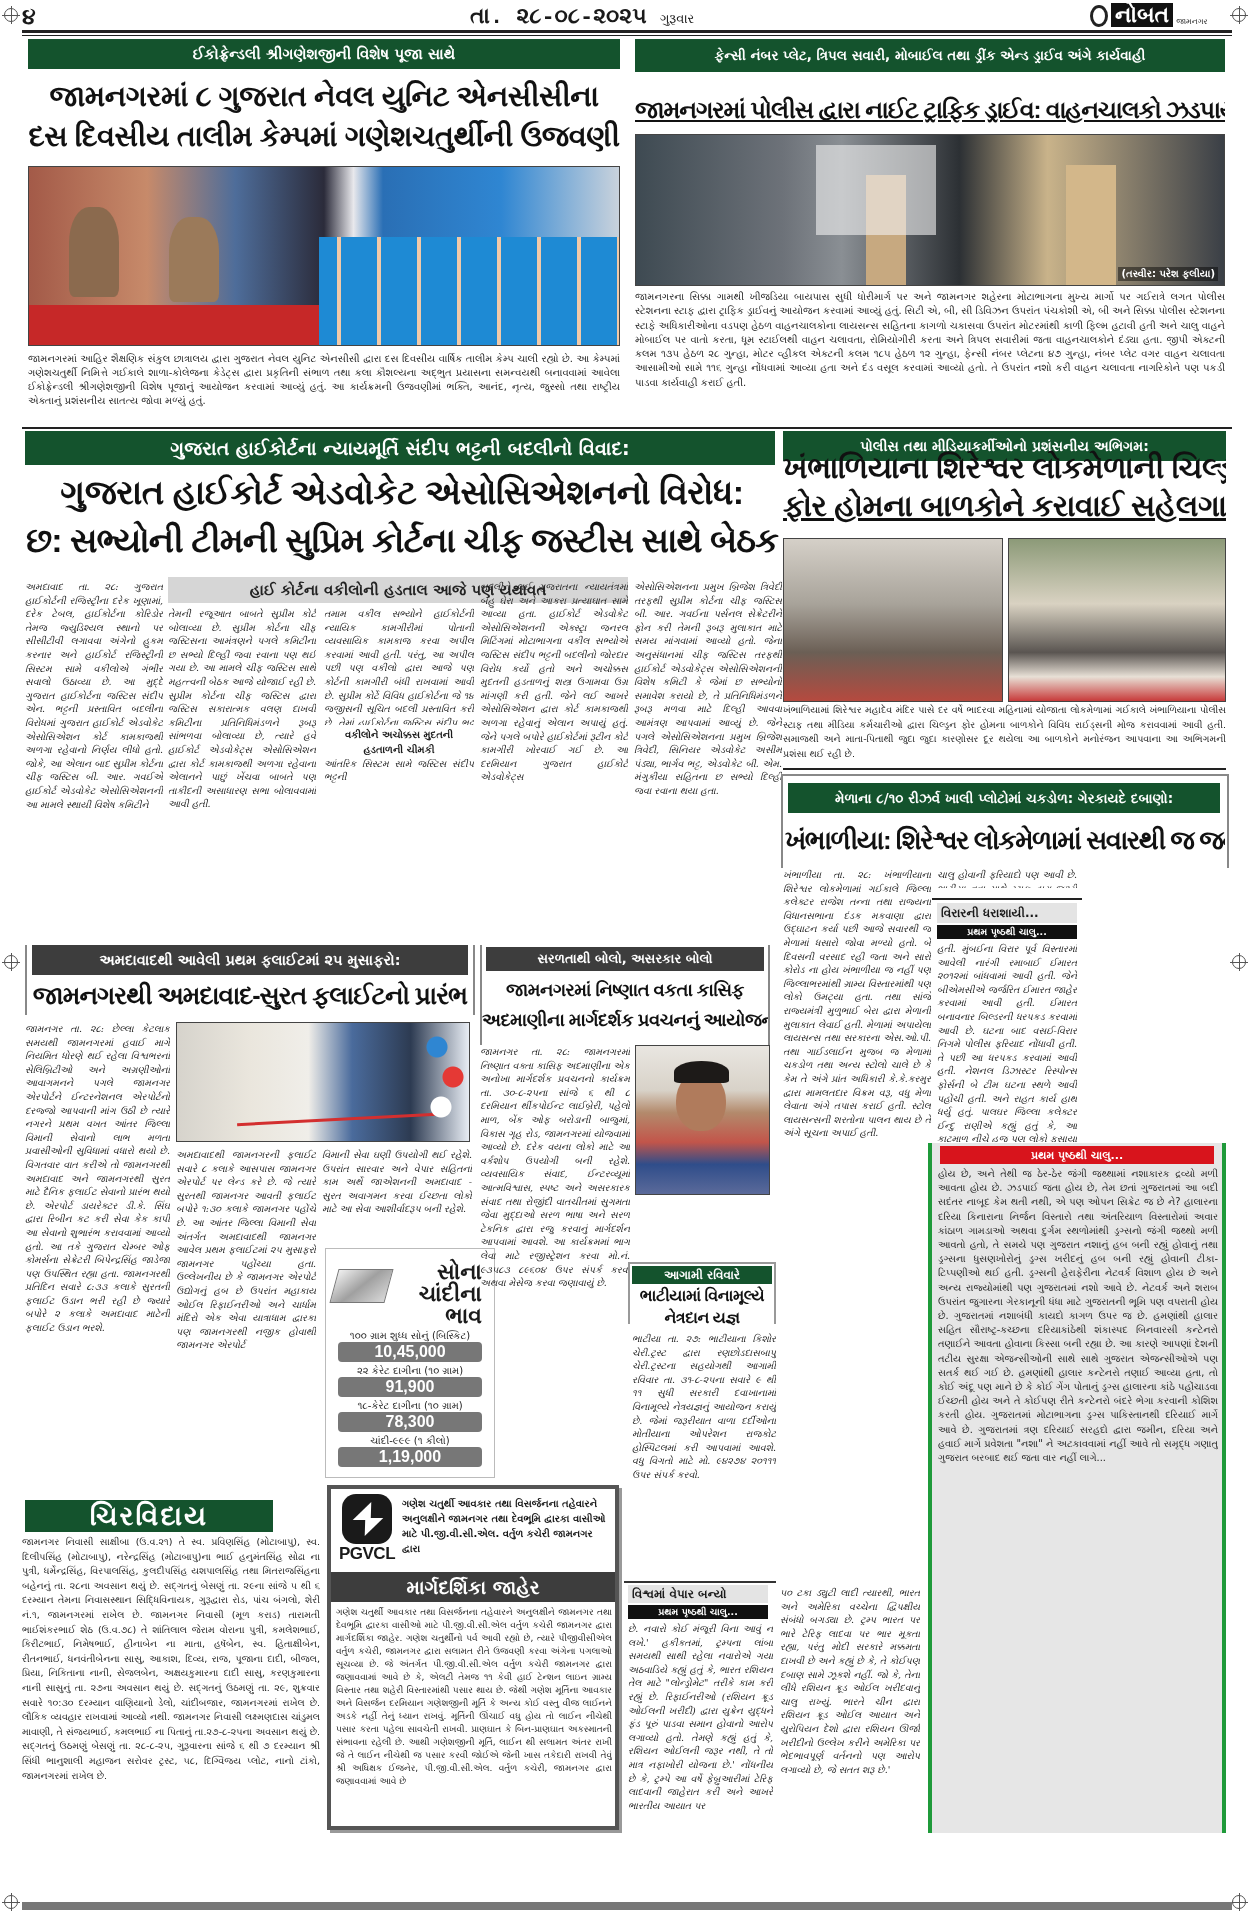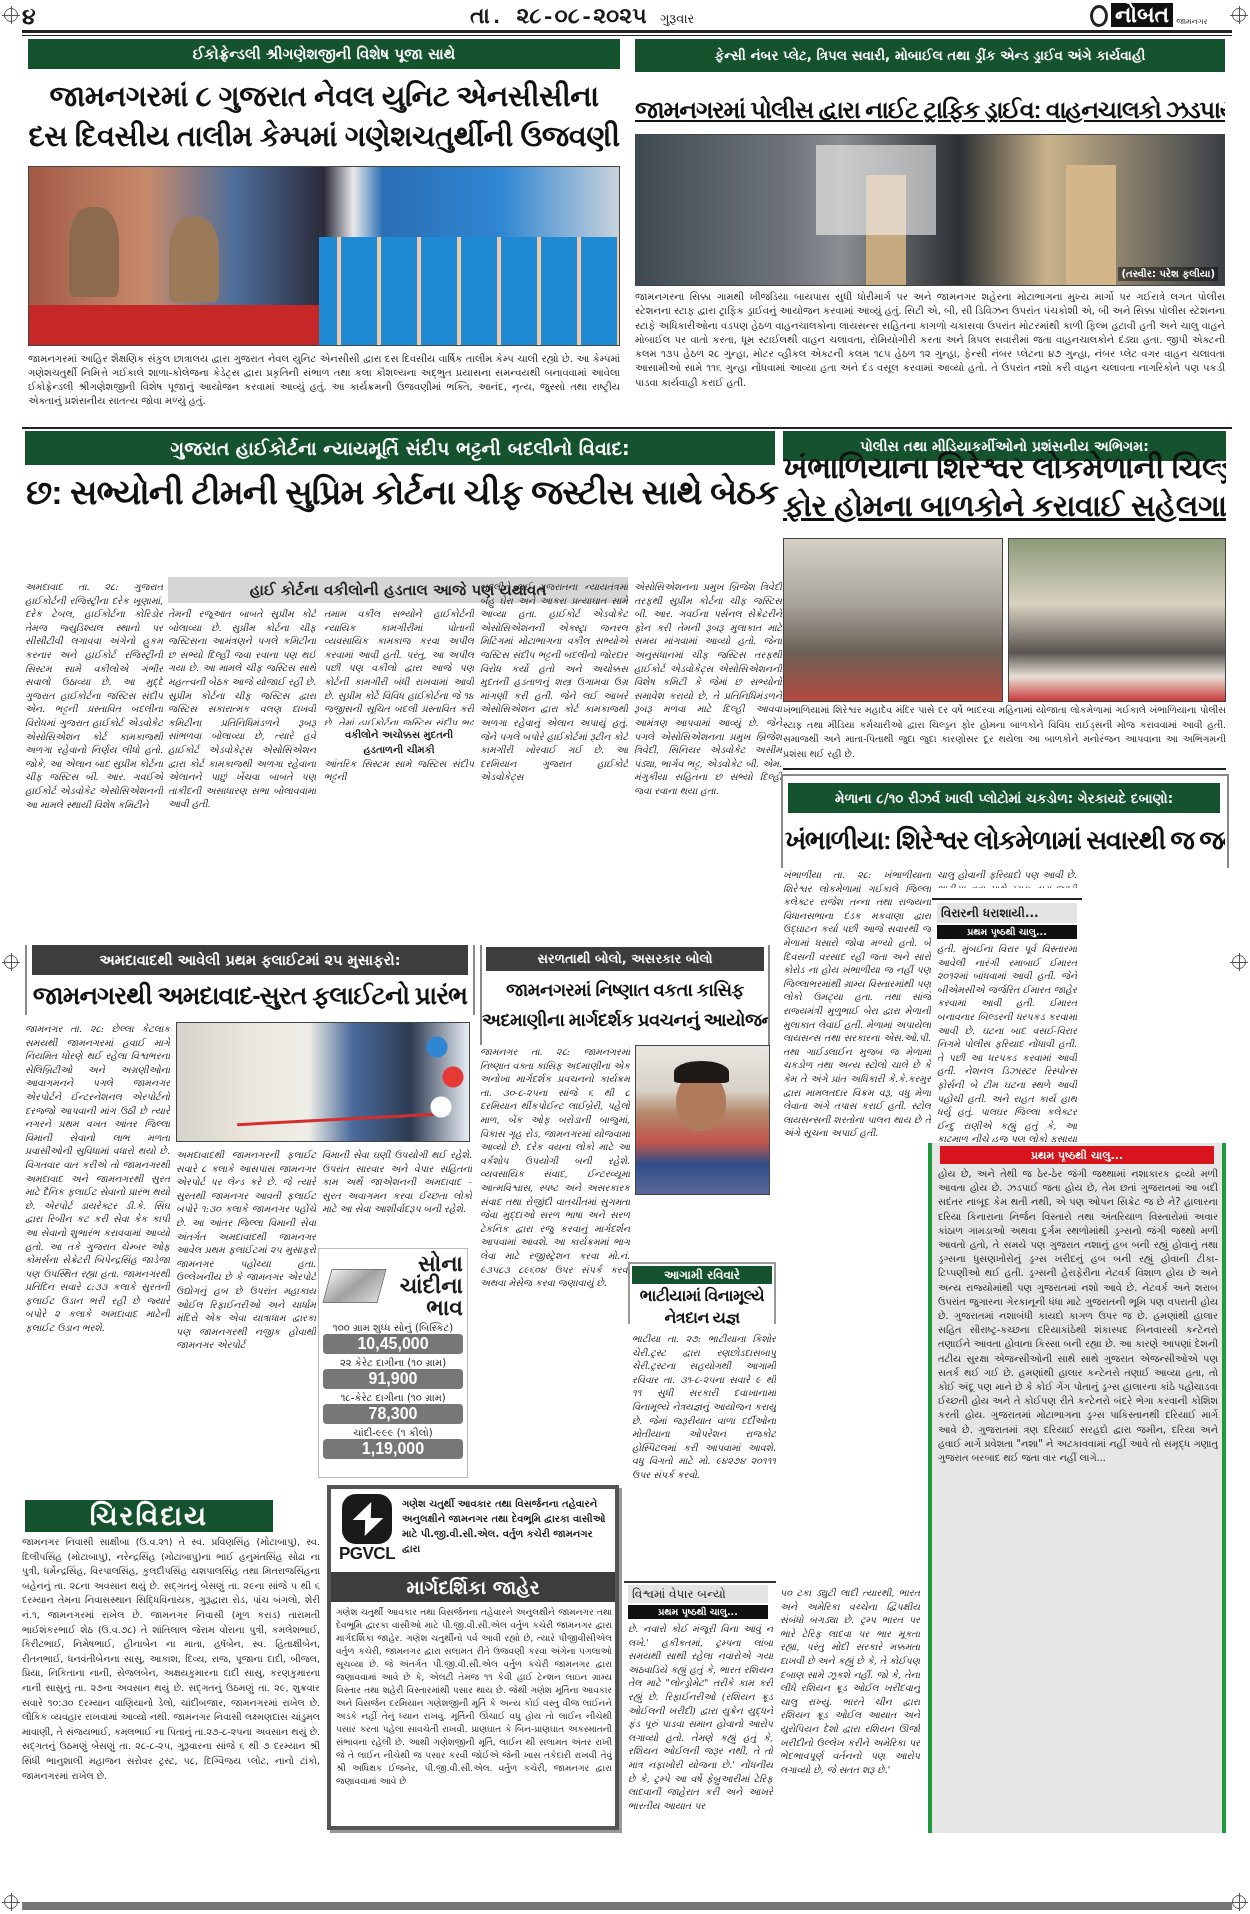--- a/index.html
+++ b/index.html
@@ -64,20 +64,21 @@
   <div style="position:absolute;left:430px;top:30px;width:50px;height:120px;background:#d3b78a"></div>
   <div style="position:absolute;left:180px;top:10px;width:120px;height:90px;background:#f1f1f1;opacity:.6"></div>
   <div class="abs" style="right:6px;bottom:4px;font-size:10px;font-weight:bold;color:#fff;background:rgba(0,0,0,.45);padding:1px 3px">(તસ્વીર: પરેશ ફલીયા)</div>
 </div>
 <div class="abs body" style="left:635px;top:290px;width:590px;height:130px;font-size:10px;line-height:14.3px">જામનગરના સિક્કા ગામથી ખીજડિયા બાયપાસ સુધી ધોરીમાર્ગ પર અને જામનગર શહેરના મોટાભાગના મુખ્ય માર્ગો પર ગઈરાત્રે લગત પોલીસ સ્ટેશનના સ્ટાફ દ્વારા ટ્રાફિક ડ્રાઈવનું આયોજન કરવામાં આવ્યું હતું. સિટી એ, બી, સી ડિવિઝન ઉપરાંત પંચકોશી એ, બી અને સિક્કા પોલીસ સ્ટેશનના સ્ટાફે અધિકારીઓના વડપણ હેઠળ વાહનચાલકોના લાયસન્સ સહિતના કાગળો ચકાસવા ઉપરાંત મોટરમાંથી કાળી ફિલ્મ હટાવી હતી અને ચાલુ વાહને મોબાઈલ પર વાતો કરતા, ધૂમ સ્ટાઈલથી વાહન ચલાવતા, રોમિયોગીરી કરતા અને ત્રિપલ સવારીમાં જતા વાહનચાલકોને દંડ્યા હતા. જીપી એક્ટની કલમ ૧૩૫ હેઠળ ૨૮ ગુન્હા, મોટર વ્હીકલ એક્ટની કલમ ૧૮૫ હેઠળ ૧૨ ગુન્હા, ફેન્સી નંબર પ્લેટના ૪૭ ગુન્હા, નંબર પ્લેટ વગર વાહન ચલાવતા આસામીઓ સામે ૧૧૬ ગુન્હા નોંધવામાં આવ્યા હતા અને દંડ વસૂલ કરવામાં આવ્યો હતો. તે ઉપરાંત નશો કરી વાહન ચલાવતા નાગરિકોને પણ પકડી પાડવા કાર્યવાહી કરાઈ હતી.</div>
 
 <div class="abs rule" style="left:22px;top:427px;width:1210px;height:2px"></div>
 
 <div class="abs kick" style="left:25px;top:431px;width:750px;height:34px;font-size:19px">ગુજરાત હાઈકોર્ટના ન્યાયમૂર્તિ સંદીપ ભટ્ટની બદલીનો વિવાદ:</div>
 <div class="abs hl" style="left:22px;top:468px;width:760px;text-align:center;font-size:34px;line-height:48px;white-space:nowrap">
+  <div>ગુજરાત હાઈકોર્ટ એડવોકેટ એસોસિએશનનો વિરોધ:</div>
   <div style="letter-spacing:-1px">છ: સભ્યોની ટીમની સુપ્રિમ કોર્ટના ચીફ જસ્ટીસ સાથે બેઠક</div>
 </div>
 <div class="abs body it" style="left:25px;top:580px;width:138px;height:356px">અમદાવાદ તા. ૨૮: ગુજરાત હાઈકોર્ટની રજિસ્ટ્રીના દરેક ખૂણામાં, દરેક ટેબલ, હાઈકોર્ટના કોરિડોર તેમજ જ્યુડિશ્યલ સ્થાનો પર સીસીટીવી લગાવવા અંગેનો હુકમ કરનાર અને હાઈકોર્ટ રજિસ્ટ્રીની સિસ્ટમ સામે વકીલોએ ગંભીર સવાલો ઉઠાવ્યા છે. આ મુદ્દે ગુજરાત હાઈકોર્ટના જસ્ટિસ સંદીપ એન. ભટ્ટની પ્રસ્તાવિત બદલીના વિરોધમાં ગુજરાત હાઈકોર્ટ એડવોકેટ એસોસિએશન કોર્ટ કામકાજથી અળગા રહેવાનો નિર્ણય લીધો હતો. જોકે, આ એલાન બાદ સુપ્રીમ કોર્ટના ચીફ જસ્ટિસ બી. આર. ગવઈએ હાઈકોર્ટ એડવોકેટ એસોસિએશનની આ મામલે સ્થાયી વિશેષ કમિટીને</div>
 <div class="abs kick" style="left:168px;top:577px;width:460px;height:26px;font-size:15px;background:#d6d6d6;color:#222">હાઈ કોર્ટના વકીલોની હડતાલ આજે પણ યથાવત</div>
 <div class="abs body it" style="left:168px;top:607px;width:148px;height:330px">તેમની રજૂઆત બાબતે સુપ્રીમ કોર્ટ બોલાવ્યા છે. સુપ્રીમ કોર્ટના ચીફ જસ્ટિસના આમંત્રણને પગલે કમિટીના છ સભ્યો દિલ્હી જવા રવાના પણ થઈ ગયા છે. આ મામલે ચીફ જસ્ટિસ સાથે મહત્ત્વની બેઠક આજે યોજાઈ રહી છે. સુપ્રીમ કોર્ટના ચીફ જસ્ટિસ દ્વારા જસ્ટિસ સકારાત્મક વલણ દાખવી કમિટીના પ્રતિનિધિમંડળને રૂબરૂ સાંભળવા બોલાવ્યા છે, ત્યારે હવે હાઈકોર્ટ એડવોકેટ્સ એસોસિએશન દ્વારા કોર્ટ કામકાજથી અળગા રહેવાના એલાનને પાછું ખેંચવા બાબતે પણ તાકીદની અસાધારણ સભા બોલાવવામાં આવી હતી.</div>
 <div class="abs body it" style="left:324px;top:607px;width:150px;height:330px">
   <div>તમામ વકીલ સભ્યોને હાઈકોર્ટની ન્યાયિક કામગીરીમાં પોતાની વ્યવસાયિક કામકાજ કરવા અપીલ કરવામાં આવી હતી. પરંતુ, આ અપીલ પછી પણ વકીલો દ્વારા આજે પણ કોર્ટની કામગીરી બંધી રાખવામાં આવી છે. સુપ્રીમ કોર્ટે વિવિધ હાઈકોર્ટના જે ૧૪ જજીસની સૂચિત બદલી પ્રસ્તાવિત કરી છે, તેમાં હાઈકોર્ટના જસ્ટિસ સંદીપ ભટ્ટ અને જસ્ટિસ માનવેન્દ્રનાથ રોયનો પણ સમાવેશ થાય છે. જો કે, હાઈકોર્ટની આંતરિક સિસ્ટમ સામે જસ્ટિસ સંદીપ ભટ્ટની</div>
 </div>
 <div class="abs" style="left:324px;top:725px;width:150px;font-size:10px;font-weight:bold;text-align:center;background:#fff;line-height:15px;padding:2px 0">વકીલોને અચોક્કસ મુદતની હડતાળની ચીમકી</div>
 <div class="abs body it" style="left:480px;top:580px;width:148px;height:356px">બદલીને લઈ ગુજરાતના ન્યાયતંત્રમાં બહુ ઘેરા અને આકરા પ્રત્યાઘાત સામે આવ્યા હતા. હાઈકોર્ટ એડવોકેટ એસોસિએશનની એક્સ્ટ્રા જનરલ મિટિંગમાં મોટાભાગના વકીલ સભ્યોએ જસ્ટિસ સંદીપ ભટ્ટની બદલીનો જોરદાર વિરોધ કર્યો હતો અને અચોક્કસ મુદતની હડતાળનું શસ્ત્ર ઉગામવા ઉગ્ર માંગણી કરી હતી. જેને લઈ આખરે એસોસિએશન દ્વારા કોર્ટ કામકાજથી અળગા રહેવાનું એલાન અપાયું હતું. જેને પગલે બપોરે હાઈકોર્ટમાં રૂટીન કોર્ટ કામગીરી ખોરવાઈ ગઈ છે. આ દરમિયાન ગુજરાત હાઈકોર્ટ એડવોકેટ્સ</div>
@@ -109,21 +110,21 @@
 <div class="abs kick dark" style="left:32px;top:945px;width:436px;height:30px;font-size:14.5px">અમદાવાદથી આવેલી પ્રથમ ફલાઈટમાં ૨૫ મુસાફરો:</div>
 <div class="abs hl" style="left:28px;top:977px;width:444px;font-size:25px;line-height:36px;white-space:nowrap;text-align:center;letter-spacing:-1px">જામનગરથી અમદાવાદ-સુરત ફલાઈટનો પ્રારંભ</div>
 <div class="abs body it" style="left:25px;top:1022px;width:145px;height:460px">જામનગર તા. ૨૮: છેલ્લા કેટલાક સમયથી જામનગરમાં હવાઈ માર્ગે નિયમિત ધોરણે થઈ રહેલા વિશ્વભરનાં સેલિબ્રિટીઓ અને અગ્રણીઓનાં આવાગમનને પગલે જામનગર એરપોર્ટને ઈન્ટરનેશનલ એરપોર્ટનો દરજ્જો આપવાની માંગ ઉઠી છે ત્યારે નગરને પ્રથમ વખત આંતર જિલ્લા વિમાની સેવાનો લાભ મળતા પ્રવાસીઓની સુવિધામાં વધારો થયો છે. વિગતવાર વાત કરીએ તો જામનગરથી અમદાવાદ અને જામનગરથી સુરત માટે દૈનિક ફલાઈટ સેવાનો પ્રારંભ થયો છે. એરપોર્ટ ડાયરેક્ટર ડી.કે. સિંઘ દ્વારા રિબીન કટ કરી સેવા કેક કાપી આ સેવાનો શુભારંભ કરાવવામાં આવ્યો હતો. આ તકે ગુજરાત ચેમ્બર ઓફ કોમર્સના સેક્રેટરી બિપેન્દ્રસિંહ જાડેજા પણ ઉપસ્થિત રહ્યા હતા. જામનગરથી પ્રતિદિન સવારે ૮:૩૩ કલાકે સુરતની ફલાઈટ ઉડાન ભરી રહી છે જ્યારે બપોરે ૨ કલાકે અમદાવાદ માટેની ફલાઈટ ઉડાન ભરશે.</div>
 <div class="abs photo" style="left:176px;top:1022px;width:294px;height:120px;background:linear-gradient(90deg,#d6d3cc 0%,#eae6dd 25%,#f0eee9 45%,#4a6b9c 60%,#2d3b52 80%,#e8edf4 100%)">
   <div style="position:absolute;left:60px;top:95px;width:200px;height:3px;background:#d32f2f;transform:rotate(-3deg)"></div>
   <div style="position:absolute;right:4px;top:0;width:40px;height:120px;background:radial-gradient(circle at 30% 20%,#2f86d2 10px,transparent 11px),radial-gradient(circle at 70% 45%,#e53935 10px,transparent 11px),radial-gradient(circle at 40% 70%,#ffffff 10px,transparent 11px)"></div>
 </div>
 <div class="abs body it" style="left:176px;top:1148px;width:140px;height:334px">અમદાવાદથી જામનગરની ફલાઈટ સવારે ૮ કલાકે આસપાસ જામનગર એરપોર્ટ પર લેન્ડ કરે છે. જે ત્યારે સુરતથી જામનગર આવતી ફલાઈટ બપોરે ૧:૩૦ કલાકે જામનગર પહોંચે છે. આ આંતર જિલ્લા વિમાની સેવા અંતર્ગત અમદાવાદથી જામનગર આવેલ પ્રથમ ફલાઈટમાં ૨૫ મુસાફરો જામનગર પહોંચ્યા હતા. ઉલ્લેખનીય છે કે જામનગર એરપોર્ટ ઉદ્યોગનું હબ છે ઉપરાંત મહાકાય ઓઈલ રિફાઈનરીઓ અને ચાર્ધામ મંદિરો એક એવા યાત્રાધામ દ્વારકા પણ જામનગરથી નજીક હોવાથી જામનગર એરપોર્ટ</div>
 <div class="abs body it" style="left:322px;top:1148px;width:150px;height:95px">વિમાની સેવા ઘણી ઉપયોગી થઈ રહેશે. ઉપરાંત સારવાર અને વેપાર સહિતનાં કામ અર્થે જાએશનની અમદાવાદ - સુરત અવાગમન કરવા ઈચ્છતા લોકો માટે આ સેવા આશીર્વાદરૂપ બની રહેશે.</div>
 
-<div class="abs" style="left:318px;top:1248px;width:150px;height:230px;border:1px solid #bbb;padding:4px">
+<div class="abs" style="left:325px;top:1248px;width:170px;height:230px;border:1px solid #bbb;padding:12px">
   <div style="position:absolute;left:8px;top:20px;width:55px;height:34px;background:linear-gradient(135deg,#f0f0f0 0%,#a0a0a0 50%,#d8d8d8 100%);transform:skewX(-15deg);border:1px solid #777"></div>
   <div style="text-align:right;font-weight:bold;font-size:22px;line-height:22px;font-family:'Liberation Sans',sans-serif">
     <div>સોના</div>
     <div>ચાંદીના</div>
     <div>ભાવ</div>
   </div>
   <div class="price-label" style="margin-top:3px">૧૦૦ ગ્રામ શુધ્ધ સોનું (બિસ્કિટ)</div>
   <div class="price-pill" style="font-size:16px;line-height:20px">10,45,000</div>
   <div class="price-label" style="margin-top:3px">૨૨ કેરેટ દાગીના (૧૦ ગ્રામ)</div>
   <div class="price-pill" style="font-size:16px;line-height:20px">91,900</div>
@@ -163,21 +164,21 @@
   <div style="font-weight:900;font-size:17px;font-family:'Liberation Sans',sans-serif;letter-spacing:-0.5px">PGVCL</div>
 </div>
 <div class="abs" style="left:402px;top:1496px;width:210px;font-size:10px;line-height:15px;font-weight:bold">ગણેશ ચતુર્થી આવકાર તથા વિસર્જનના તહેવારને અનુલક્ષીને જામનગર તથા દેવભૂમિ દ્વારકા વાસીઓ માટે પી.જી.વી.સી.એલ. વર્તુળ કચેરી જામનગર દ્વારા</div>
 <div class="abs kick dark" style="left:331px;top:1572px;width:284px;height:30px;font-size:19px">માર્ગદર્શિકા જાહેર</div>
 <div class="abs body" style="left:336px;top:1606px;width:276px;height:218px;font-size:9px;line-height:13px">ગણેશ ચતુર્થી આવકાર તથા વિસર્જનના તહેવારને અનુલક્ષીને જામનગર તથા દેવભૂમિ દ્વારકા વાસીઓ માટે પી.જી.વી.સી.એલ વર્તુળ કચેરી જામનગર દ્વારા માર્ગદર્શિકા જાહેર. ગણેશ ચતુર્થીનો પર્વ આવી રહ્યો છે, ત્યારે પીજીવીસીએલ વર્તુળ કચેરી, જામનગર દ્વારા સલામત રીતે ઉજવણી કરવા અંગેના પગલાઓ સૂચવ્યા છે. જે અંતર્ગત પી.જી.વી.સી.એલ વર્તુળ કચેરી જામનગર દ્વારા જણાવવામાં આવે છે કે, એલટી તેમજ ૧૧ કેવી હાઈ ટેન્શન લાઇન ગ્રામ્ય વિસ્તાર તથા શહેરી વિસ્તારમાંથી પસાર થાય છે. જેથી ગણેશ મૂર્તિના આવકાર અને વિસર્જન દરમિયાન ગણેશજીની મૂર્તિ કે અન્ય કોઈ વસ્તુ વીજ લાઈનને અડકે નહીં તેનું ધ્યાન રાખવું. મૂર્તિની ઊંચાઈ વધુ હોય તો લાઈન નીચેથી પસાર કરતા પહેલા સાવચેતી રાખવી. પ્રાણઘાત કે બિન-પ્રાણઘાત અકસ્માતની સંભાવના રહેલી છે. આથી ગણેશજીની મૂર્તિ, લાઈન થી સલામત અંતર રાખી જે તે લાઈન નીચેથી જ પસાર કરવી જોઈએ જેની ખાસ તકેદારી રાખવી તેવું શ્રી અધિક્ષક ઈજનેર, પી.જી.વી.સી.એલ. વર્તુળ કચેરી, જામનગર દ્વારા જણાવવામાં આવે છે</div>
 
 <div class="abs kick" style="left:25px;top:1500px;width:248px;height:32px;font-size:27px;letter-spacing:2px">ચિરવિદાય</div>
 <div class="abs body" style="left:22px;top:1535px;width:298px;height:300px;font-size:9.5px;line-height:14.6px">જામનગર નિવાસી સાક્ષીબા (ઉ.વ.૨૧) તે સ્વ. પ્રવિણસિંહ (મોટાબાપુ), સ્વ. દિલીપસિંહ (મોટાબાપુ), નરેન્દ્રસિંહ (મોટાબાપુ)ના ભાઈ હનુમંતસિંહ સોઢા ના પુત્રી, ધર્મેન્દ્રસિંહ, વિરપાલસિંહ, કુલદીપસિંહ યશપાલસિંહ તથા મિતરાજસિંહના બહેનનું તા. ૨૮ના અવસાન થયું છે. સદ્‌ગતનું બેસણું તા. ૨૯ના સાંજે ૫ થી ૬ દરમ્યાન તેમના નિવાસસ્થાન સિદ્ધિવિનાયક, ગુરૂદ્વારા રોડ, પાંચ બંગલો, શેરી નં.૧, જામનગરમાં રાખેલ છે. જામનગર નિવાસી (મૂળ કરાડ) તારામતી ભાઈશંકરભાઈ શેઠ (ઉ.વ.૭૮) તે શાંતિલાલ જેરામ વોરાના પુત્રી, કમલેશભાઈ, કિરીટભાઈ, નિમેષભાઈ, હીનાબેન ના માતા, હષૅબેન, સ્વ. હિતાક્ષીબેન, રીતનભાઈ, ધનવંતીબેનના સાસુ, આકાશ, દિવ્ય, રાજ, પૂજાના દાદી, બીજલ, પ્રિયા, નિકિતાના નાની, સેજલબેન, અક્ષયકુમારના દાદી સાસુ, કરણકુમારના નાની સાસુનું તા. ૨૭ના અવસાન થયું છે. સદ્‌ગતનું ઉઠમણું તા. ૨૯, શુક્રવાર સવારે ૧૦:૩૦ દરમ્યાન વાણિયાનો ડેલો, ચાંદીબજાર, જામનગરમાં રાખેલ છે. લૌકિક વ્યવહાર રાખવામાં આવ્યો નથી. જામનગર નિવાસી લક્ષ્મણદાસ ચાંડુમલ માવાણી, તે સંજયભાઈ, કમલભાઈ ના પિતાનું તા.૨૭-૮-૨૫ના અવસાન થયું છે. સદ્‌ગતનું ઉઠમણું બેસણું તા. ૨૮-૮-૨૫, ગુરૂવારના સાંજે ૬ થી ૭ દરમ્યાન શ્રી સિંધી ભાનુશાલી મહાજન સરોવર ટ્રસ્ટ, ૫૮, દિગ્વિજય પ્લોટ, નાનો ટાંકો, જામનગરમાં રાખેલ છે.</div>
 
 <div class="abs" style="left:624px;top:1581px;width:152px;height:2px;background:#333"></div>
-<div class="abs" style="left:628px;top:1585px;width:140px;height:18px;background:#e4e4e4;font-weight:normal;font-size:12px;line-height:18px;padding-left:4px">વિશ્વમાં વેપાર બન્યો</div>
+<div class="abs" style="left:628px;top:1585px;width:140px;height:18px;background:#e4e4e4;font-weight:bold;font-size:12px;line-height:18px;padding-left:4px">વિશ્વમાં વેપાર બન્યો</div>
 <div class="abs kick black" style="left:628px;top:1605px;width:140px;height:14px;font-size:9.5px">પ્રથમ પૃષ્ઠથી ચાલુ...</div>
 <div class="abs body it" style="left:628px;top:1622px;width:145px;height:210px">છે. નવારો કોઈ મંજૂરી વિના આવું ન લખે.' હકીકતમાં, ટ્રમ્પના લાંબા સમયથી સાથી રહેલા નવારોએ ગયા અઠવાડિયે કહ્યું હતું કે, ભારત રશિયન તેલ માટે "લોન્ડ્રોમેટ" તરીકે કામ કરી રહ્યું છે. રિફાઈનરીઓ (રશિયન ક્રૂડ ઓઈલની ખરીદી) દ્વારા યુક્રેન યુદ્ધને ફંડ પૂરું પાડવા સમાન હોવાનો આરોપ લગાવ્યો હતો. તેમણે કહ્યું હતું કે, રશિયન ઓઈલની જરૂર નથી, તે તો માત્ર નફાખોરી યોજના છે.' નોંધનીય છે કે, ટ્રમ્પે આ વર્ષે ફેબ્રુઆરીમાં ટેરિફ લાદવાની જાહેરાત કરી અને આખરે ભારતીય આયાત પર</div>
 <div class="abs body it" style="left:780px;top:1586px;width:140px;height:246px">૫૦ ટકા ડ્યુટી લાદી ત્યારથી, ભારત અને અમેરિકા વચ્ચેના દ્વિપક્ષીય સંબંધો બગડ્યા છે. ટ્રમ્પ ભારત પર ભારે ટેરિફ લાદવા પર ભાર મૂકતા રહ્યા, પરંતુ મોદી સરકારે મક્કમતા દાખવી છે અને કહ્યું છે કે, તે કોઈપણ દબાણ સામે ઝૂકશે નહીં. જો કે, તેના લીધે રશિયન ક્રૂડ ઓઈલ ખરીદવાનું ચાલુ રાખ્યું. ભારતે ચીન દ્વારા રશિયન ક્રૂડ ઓઈલ આયાત અને યુરોપિયન દેશો દ્વારા રશિયન ઊર્જા ખરીદીનો ઉલ્લેખ કરીને અમેરિકા પર ભેદભાવપૂર્ણ વર્તનનો પણ આરોપ લગાવ્યો છે, જે સતત શરૂ છે.'</div>
 
 <div class="abs" style="left:928px;top:1143px;width:298px;height:690px;background:#e6e6e6;border-left:4px solid #1f9a3a;border-right:4px solid #1f9a3a"></div>
 <div class="abs kick red" style="left:940px;top:1146px;width:274px;height:18px;font-size:11px">પ્રથમ પૃષ્ઠથી ચાલુ...</div>
 <div class="abs body" style="left:938px;top:1167px;width:280px;height:660px;font-size:9.8px;line-height:14.2px">હોય છે, અને તેથી જ ઠેર-ઠેર જંગી જથ્થામાં નશાકારક દ્રવ્યો મળી આવતા હોય છે. ઝડપાઈ જતા હોય છે, તેમ છતાં ગુજરાતમાં આ બદી સદંતર નાબૂદ કેમ થતી નથી, એ પણ ઓપન સિક્રેટ જ છે ને? હાલારના દરિયા કિનારાના નિર્જન વિસ્તારો તથા અંતરિયાળ વિસ્તારોમાં અવાર કાંઠાળ ગામડાઓ અથવા દુર્ગમ સ્થળોમાંથી ડ્રગ્સનો જંગી જથ્થો મળી આવતો હતો, તે સમયે પણ ગુજરાત નશાનું હબ બની રહ્યું હોવાનું તથા ડ્રગ્સના ધુસણખોરોનું ડ્રગ્સ ખરીદનું હબ બની રહ્યું હોવાની ટીકા-ટિપ્પણીઓ થઈ હતી. ડ્રગ્સની હેરાફેરીના નેટવર્ક વિશાળ હોય છે અને અન્ય રાજ્યોમાંથી પણ ગુજરાતમાં નશો આવે છે. નેટવર્ક અને શરાબ ઉપરાંત જુગારના ગેરકાનૂની ધંધા માટે ગુજરાતની ભૂમિ પણ વપરાતી હોય છે. ગુજરાતમાં નશાબંધી કાયદો કાગળ ઉપર જ છે. હમણાંથી હાલાર સહિત સૌરાષ્ટ્ર-કચ્છના દરિયાકાંઠેથી શંકાસ્પદ બિનવારસી કન્ટેનરો તણાઈને આવતા હોવાના કિસ્સા બની રહ્યા છે. આ કારણે આપણાં દેશની તટીય સુરક્ષા એજન્સીઓની સાથે સાથે ગુજરાત એજન્સીઓએ પણ સતર્ક થઈ ગઈ છે. હમણાંથી હાલાર કન્ટેનરો તણાઈ આવ્યા હતા, તો કોઈ અંદૂ પણ માને છે કે કોઈ ગેંગ પોતાનું ડ્રગ્સ હાલારના કાંઠે પહોંચાડવા ઈચ્છતી હોય અને તે કોઈપણ રીતે કન્ટેનરો બંદરે ભેગા કરવાની કોશિશ કરતી હોય. ગુજરાતમાં મોટાભાગના ડ્રગ્સ પાકિસ્તાનથી દરિયાઈ માર્ગે આવે છે. ગુજરાતમાં ત્રણ દરિયાઈ સરહદો દ્વારા જમીન, દરિયા અને હવાઈ માર્ગે પ્રવેશતા "નશા" ને અટકાવવામાં નહીં આવે તો સમૃદ્ધ ગણાતુ ગુજરાત બરબાદ થઈ જતા વાર નહીં લાગે...</div>
 
 <div class="abs" style="left:22px;top:1902px;width:1210px;height:8px;background:#777"></div>
 

